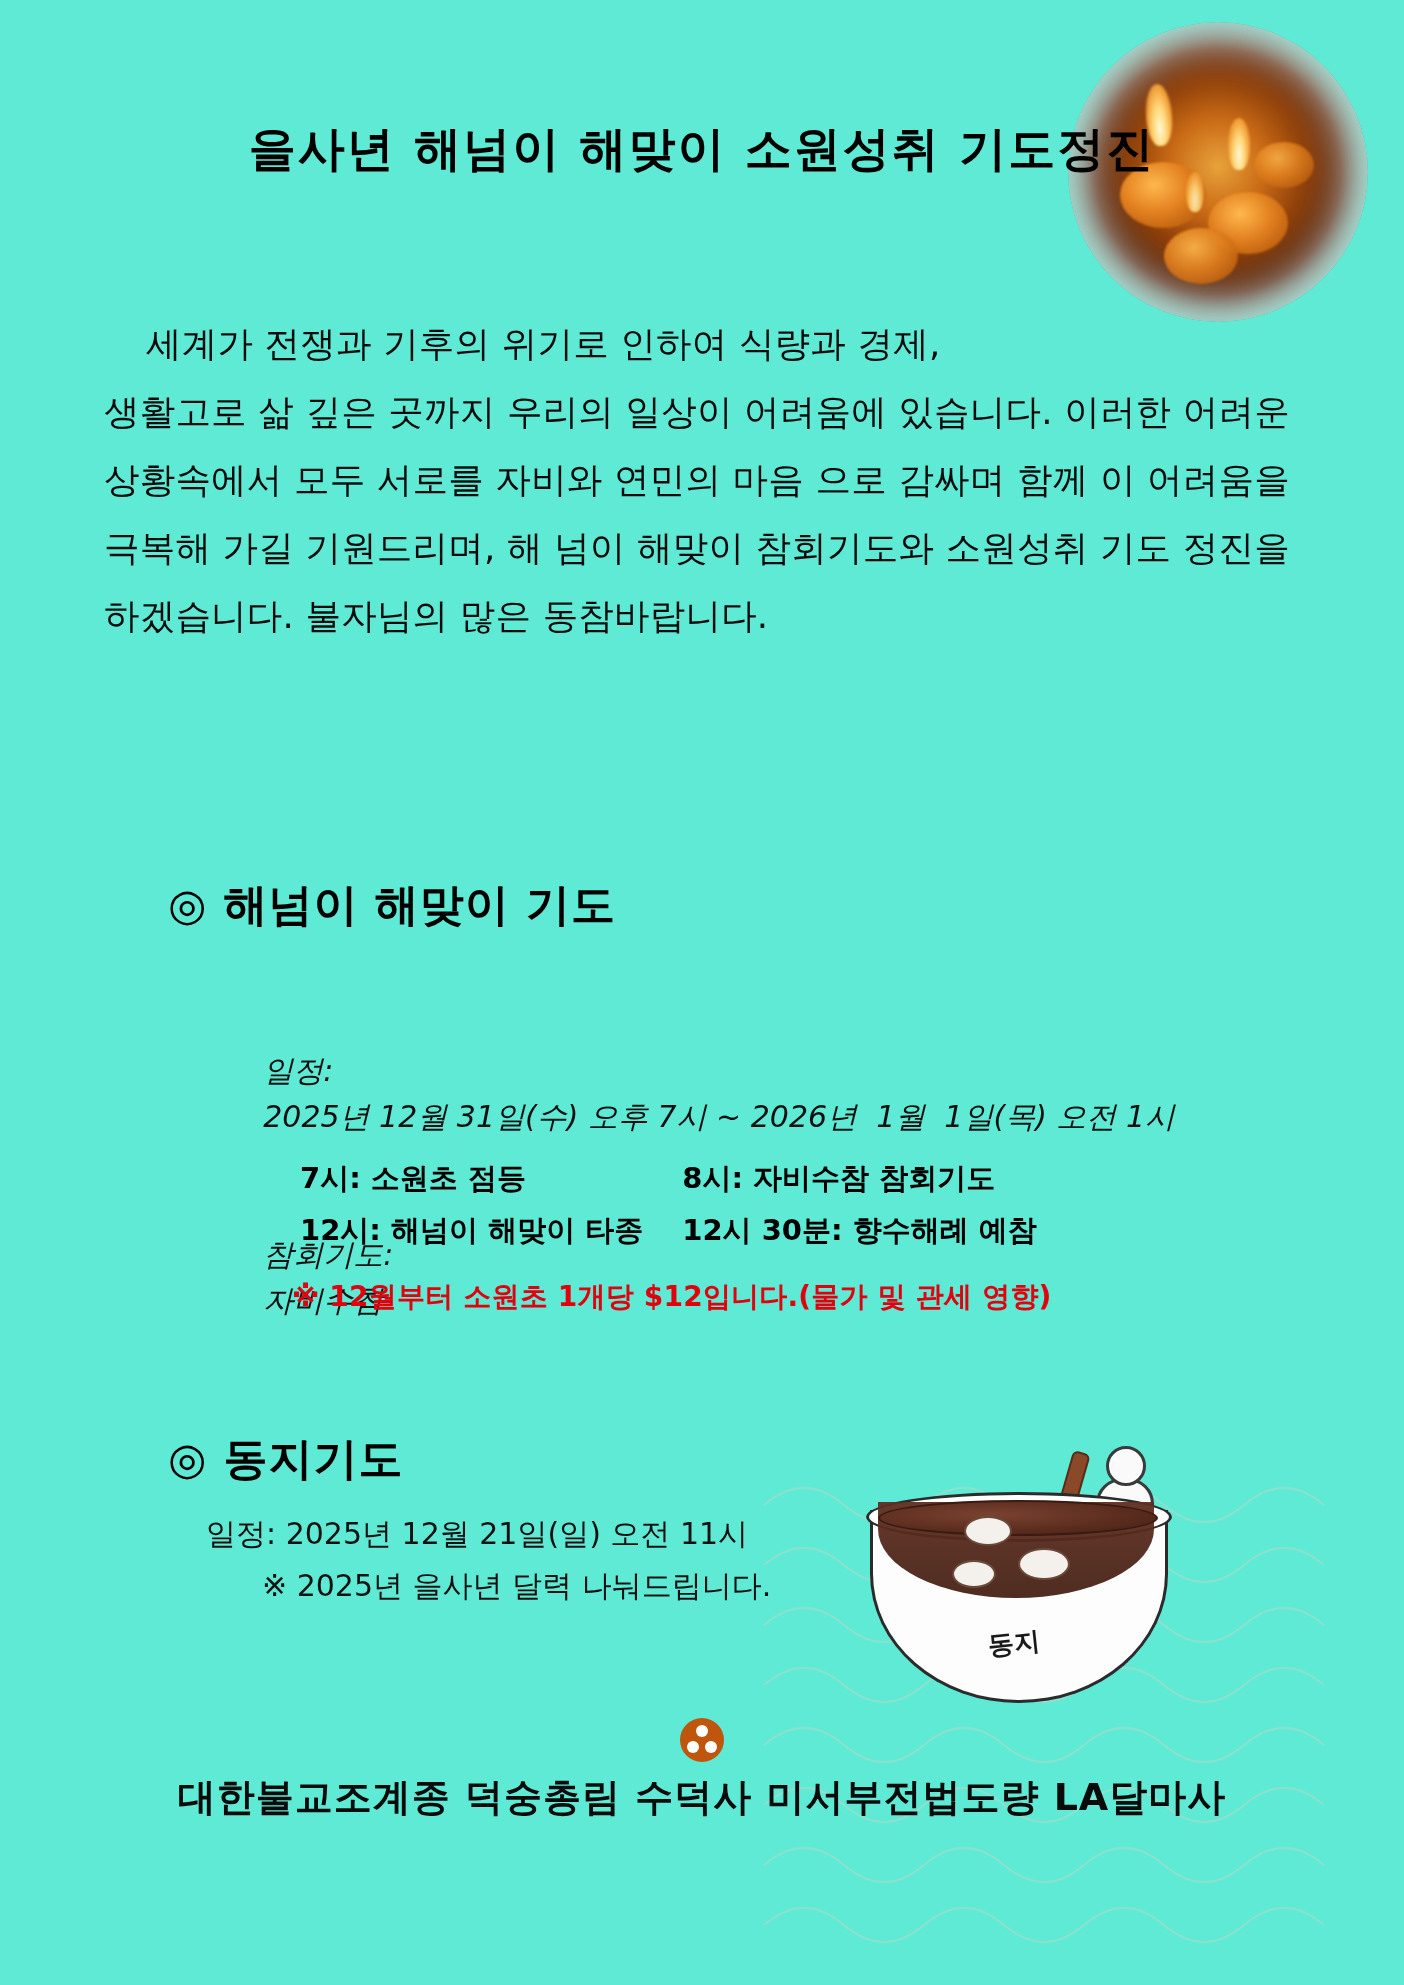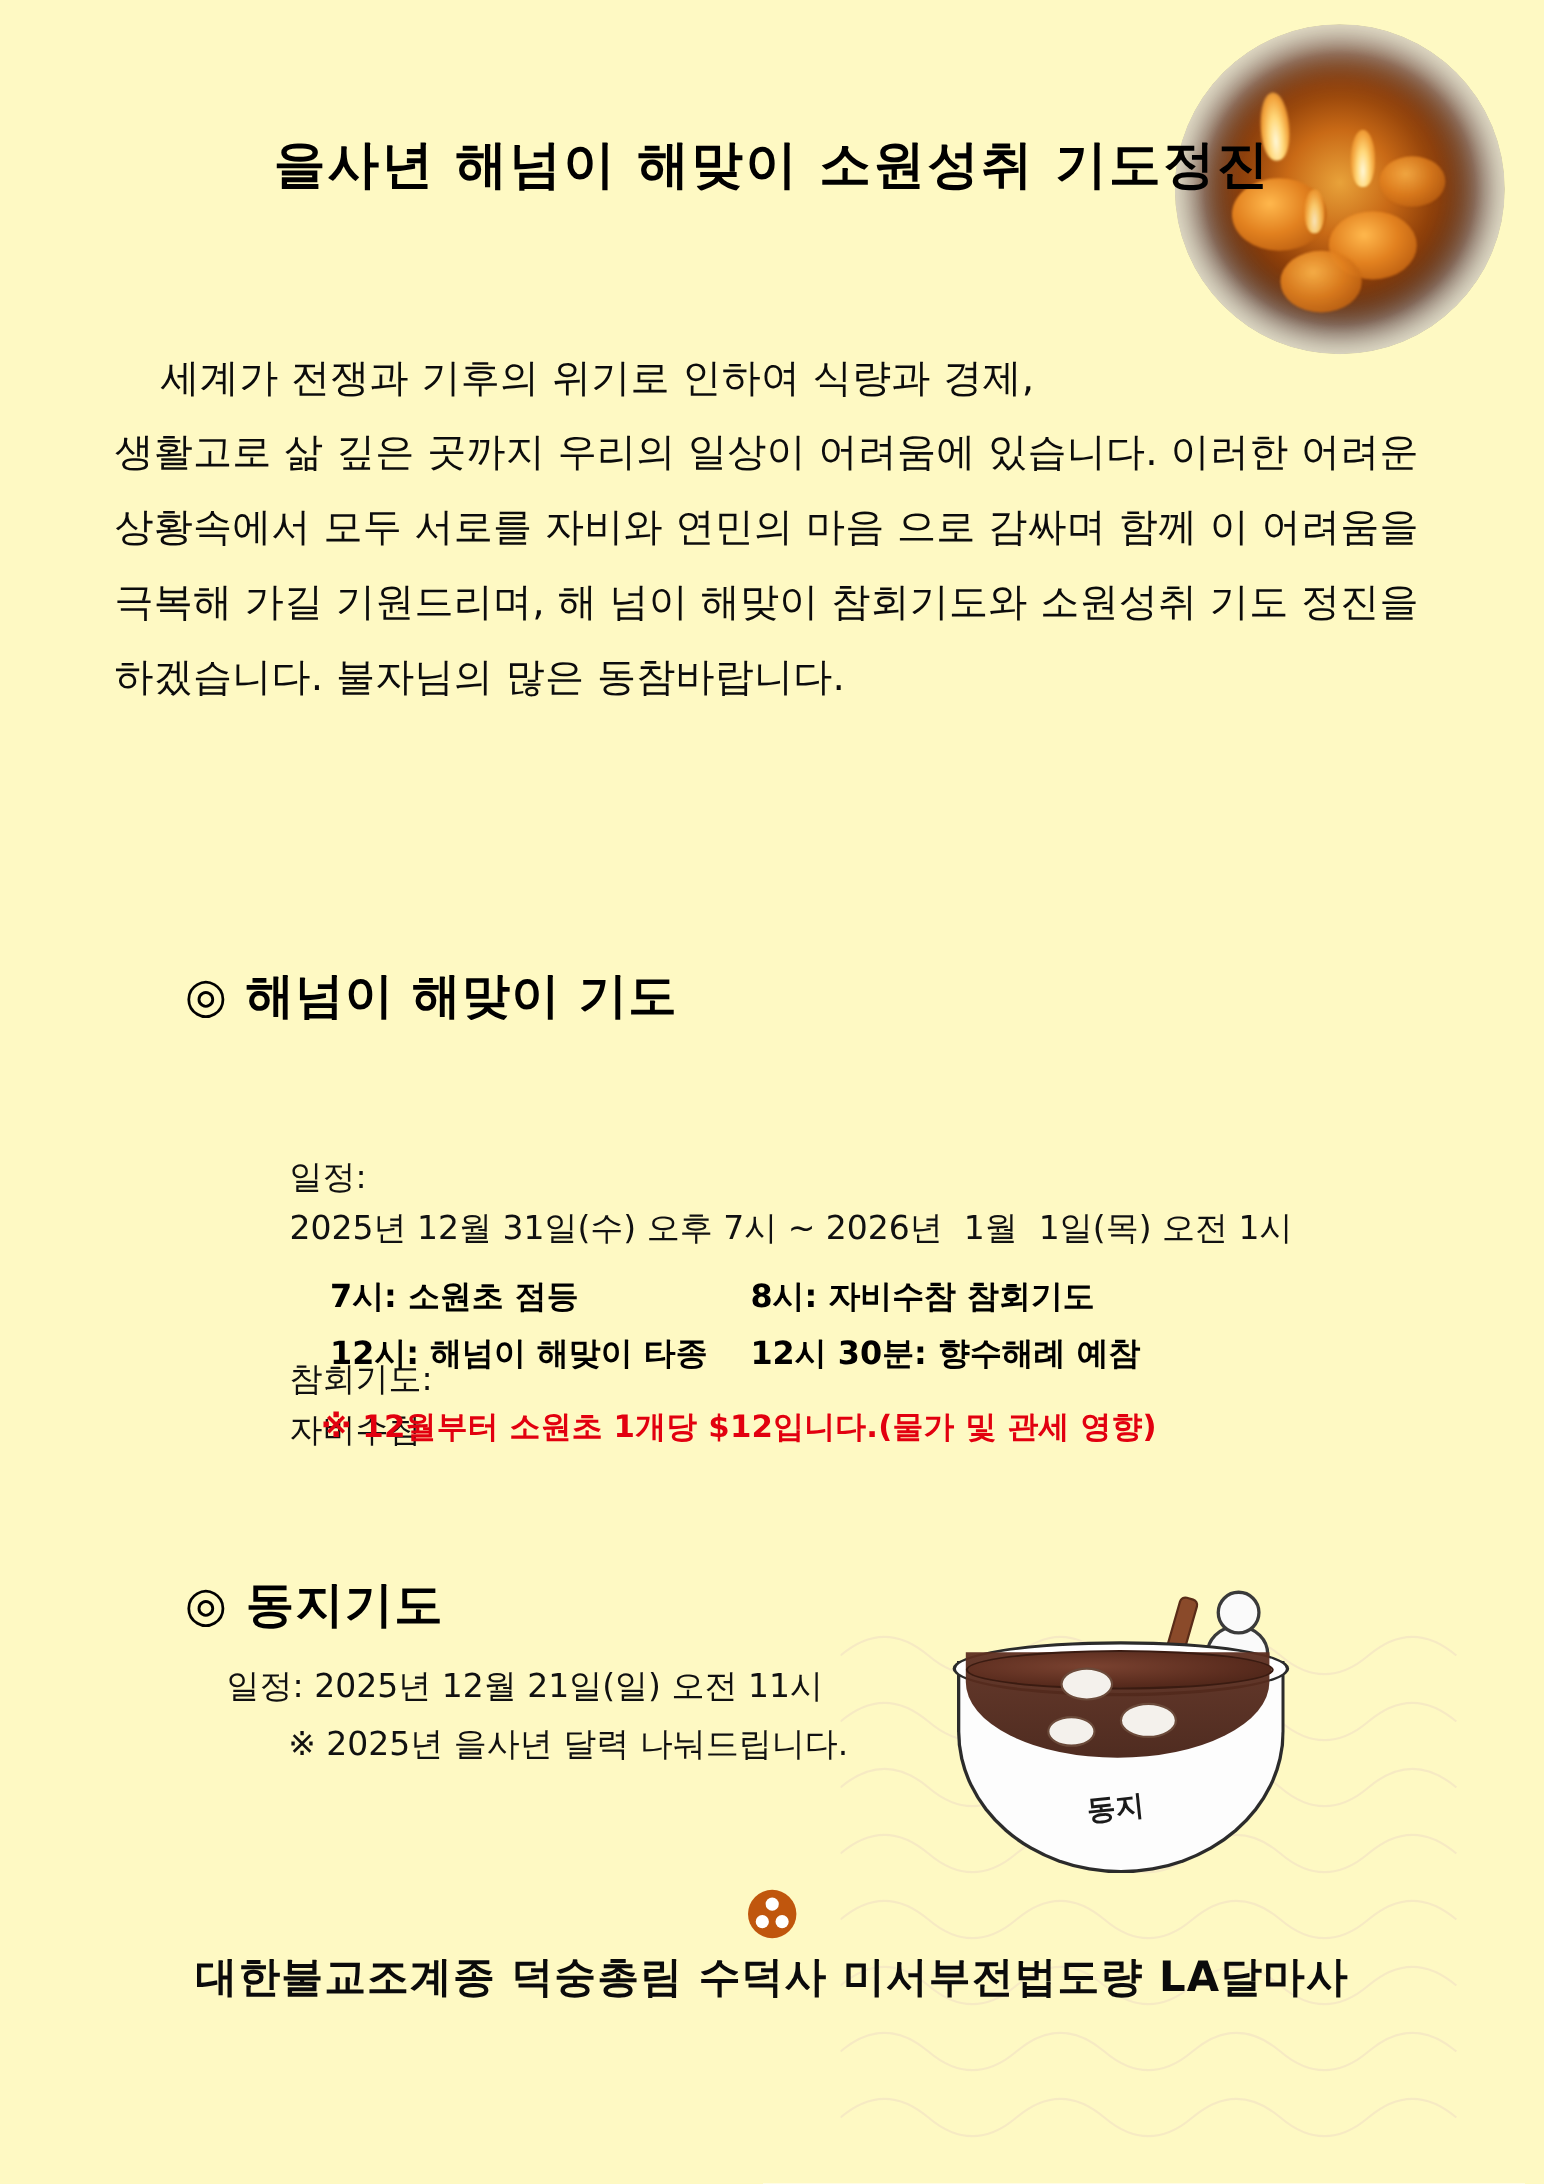--- a/index.html
+++ b/index.html
@@ -9,21 +9,21 @@
   }
   body {
     font-family: "DejaVu Sans", "Liberation Sans", sans-serif;
     color: #111111;
   }
   .page {
     position: relative;
     width: 1404px;
     height: 1985px;
     margin: 0 auto;
-    background: #fef9c3;
+    background: #5eead4;
     overflow: hidden;
   }
 
   
   .wave-deco {
     position: absolute;
     right: 0;
     bottom: 0;
     width: 640px;
     height: 560px;
@@ -108,21 +108,21 @@
   #head-dongji  { top: 1430px; left: 168px; }
 
   
   .sched {
     position: absolute;
     left: 206px;
     font-size: 30px;
     line-height: 46px;
     color: #111;
   }
-  #sched-newyear { top: 1002px; }
+  #sched-newyear { top: 1002px; font-style: italic; }
   .sched .row { white-space: pre; }
 
   .times {
     position: absolute;
     top: 1152px;
     left: 300px;
     width: 820px;
     font-size: 29px;
     font-weight: bold;
     line-height: 52px;

